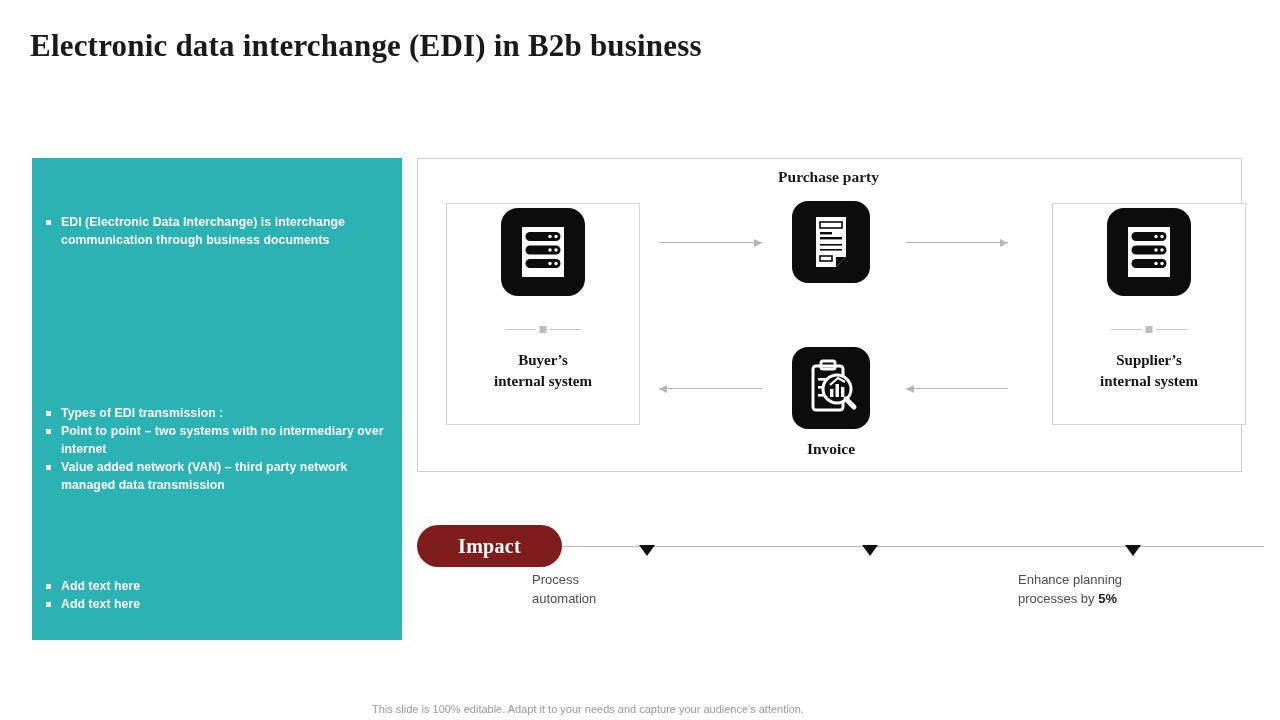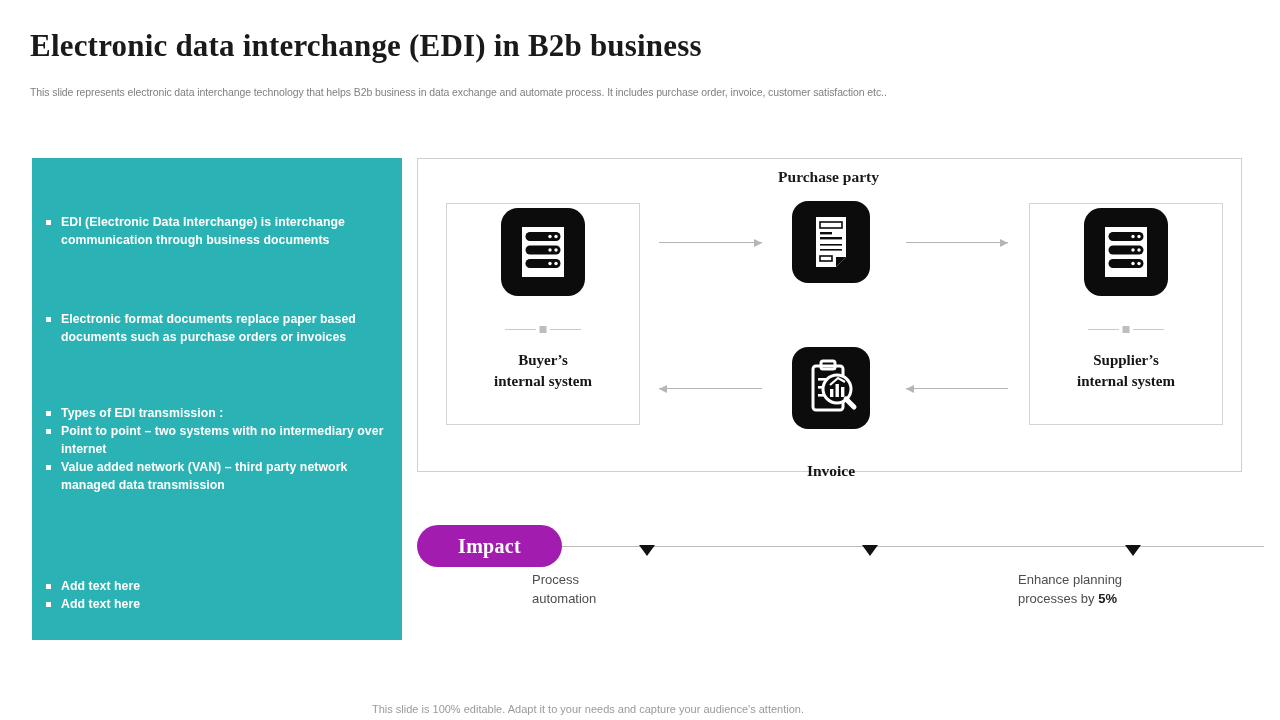--- a/index.html
+++ b/index.html
@@ -58,21 +58,21 @@
     font-family: "Liberation Serif", serif;
     font-weight: 700; font-size: 15.5px; color: #1a1a1a;
   }
   .po-heading-inner { margin-left: -2px; }
 
   .sys-box {
     position: absolute; top: 44px; width: 194px; height: 222px;
     border: 1px solid #d4d4d4; background: #fff;
   }
   .sys-box.left { left: 28px; }
-  .sys-box.right { left: 611px; padding-left: 44px; }
+  .sys-box.right { left: 634px; padding-left: 44px; }
 
   .icon-tile {
     position: absolute; left: 50%; transform: translateX(-50%);
     background: #0c0c0c; border-radius: 17px;
   }
   .sys-box .icon-tile { top: 4px; width: 84px; height: 88px; }
 
   .divider {
     position: absolute; left: 50%; transform: translateX(-50%);
     top: 122px; width: 76px; height: 7px;
@@ -98,21 +98,21 @@
   .center-tile {
     position: absolute; background: #0c0c0c; border-radius: 16px;
     width: 78px; height: 82px;
   }
   .center-tile.po { left: 374px; top: 42px; }
   .center-tile.inv { left: 374px; top: 188px; }
   .center-cap {
     position: absolute; width: 200px; left: 313px;
     text-align: center;
     font-family: "Liberation Serif", serif;
-    font-weight: 700; font-size: 15.5px; color: #151515; margin-top: 22px;
+    font-weight: 700; font-size: 15.5px; color: #151515;
   }
   .center-cap.inv-cap { top: 281px; }
 
   
   .arrow { position: absolute; height: 9px; }
   .arrow .shaft {
     position: absolute; top: 4px; left: 0; right: 0;
     height: 1px; background: #b5b5b5;
   }
   .arrow .head {
@@ -126,21 +126,21 @@
   .a-bl { left: 241px; top: 225px; width: 103px; }
   .a-br { left: 488px; top: 225px; width: 102px; }
 
   
   .impact-line {
     position: absolute; left: 470px; top: 546px;
     width: 794px; height: 1px; background: #bcbcbc;
   }
   .impact-pill {
     position: absolute; left: 417px; top: 525px;
-    width: 145px; height: 42px; background: #a21caf;
+    width: 145px; height: 42px; background: #7f1d1d;
     border-radius: 21px;
     display: flex; align-items: center; justify-content: center;
   }
   .impact-pill span {
     font-family: "Liberation Serif", serif;
     font-weight: 700; font-size: 20px; color: #ffffff; letter-spacing: .3px;
   }
   .marker {
     position: absolute; top: 545px; width: 0; height: 0;
     border-left: 8px solid transparent; border-right: 8px solid transparent;
@@ -159,37 +159,30 @@
   }
 
   svg { display: block; }
 </style>
 </head>
 <body>
 
 <div class="slide">
 
   <div class="title">Electronic data interchange (EDI) in B2b business</div>
-  <div class="subtitle">This slide represents electronic data interchange technology that helps B2b business in data exchange and automate process. It includes purchase order, invoice, customer satisfaction etc..</div>
 
   <div class="teal-panel">
 
     <div class="bullet-group g1">
       <div class="bullet-row">
         <span class="bullet-mark"></span>
         <span class="bullet-text">EDI (Electronic Data Interchange) is interchange communication through business documents</span>
       </div>
     </div>
 
-    <div class="bullet-group g2">
-      <div class="bullet-row">
-        <span class="bullet-mark"></span>
-        <span class="bullet-text">Electronic format documents replace paper based documents such as purchase orders or invoices</span>
-      </div>
-    </div>
 
     <div class="bullet-group g3">
       <div class="bullet-row">
         <span class="bullet-mark"></span>
         <span class="bullet-text">Types of EDI transmission :</span>
       </div>
       <div class="bullet-row">
         <span class="bullet-mark"></span>
         <span class="bullet-text">Point to point – two systems with no intermediary over internet</span>
       </div>

